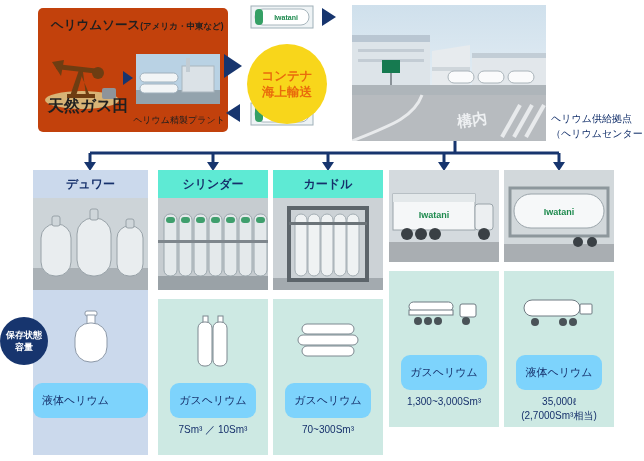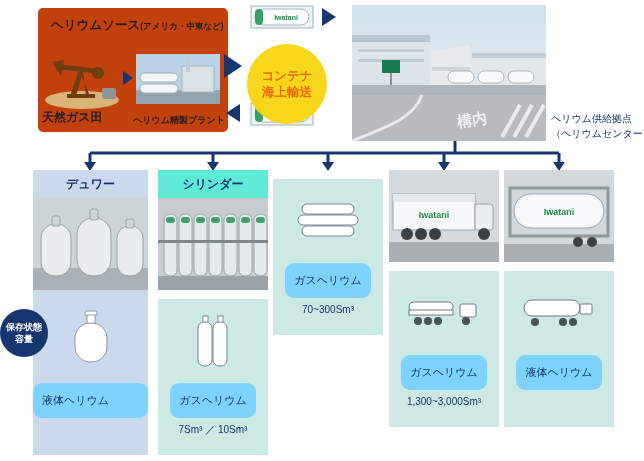--- a/index.html
+++ b/index.html
@@ -6,22 +6,22 @@
   body { background:#fff; font-family:"Liberation Sans","DejaVu Sans",sans-serif; }
   .stage { position:relative; width:644px; height:461px; background:#ffffff; overflow:hidden; }
   .abs { position:absolute; }
 
   
   .source-box { left:30px; top:8px; width:190px; height:124px; background:#c2410c; border-radius:5px;margin-left:8px; }
   .src-title { position:absolute; left:13px; top:9px; font-size:12.5px; font-weight:bold; color:#1f1f1f; white-space:nowrap; }
   .src-sub { font-size:8.5px; font-weight:bold; color:#1f1f1f; }
   .pumpjack { position:absolute; left:4px; top:34px; width:80px; height:68px; }
   .plant-photo { position:absolute; left:98px; top:46px; width:84px; height:50px; }
-  .lbl-gasfield { position:absolute; left:4px; top:101px; width:92px; text-align:left; font-size:12px; font-weight:bold; color:#1f1f1f; }
-  .lbl-plant { position:absolute; left:94px; top:106px; width:94px; text-align:center; font-size:9px; font-weight:bold; color:#1f1f1f; white-space:nowrap; }
+  .lbl-gasfield { position:absolute; left:4px; top:88px; width:92px; text-align:center; font-size:16px; font-weight:bold; color:#1f1f1f; }
+  .lbl-plant { position:absolute; left:94px; top:106px; width:94px; text-align:center; font-size:9px; font-weight:normal; color:#1f1f1f; white-space:nowrap; }
 
   
   .tri { width:0; height:0; border-style:solid; position:absolute; }
   .arrow-inner { left:85px; top:63px; border-width:7px 0 7px 10px; border-color:transparent transparent transparent #17356e; }
   .arrow-box-circle { left:224px; top:54px; border-width:12px 0 12px 18px; border-color:transparent transparent transparent #17356e; }
   .arrow-to-photo { left:322px; top:8px; border-width:9px 0 9px 14px; border-color:transparent transparent transparent #17356e; }
   .arrow-to-box { left:226px; top:104px; border-width:9px 14px 9px 0; border-color:transparent #17356e transparent transparent; }
 
   
   .transport-circle { left:247px; top:44px; width:80px; height:80px; border-radius:50%; background:#f8d61b;
@@ -44,21 +44,21 @@
   .col-photo { width:100%; height:92px; }
   .col-photo svg { display:block; }
   .col-block-a { background:#5eead4; }
   .col-block-b { background:#cde9e3; margin-top:9px; height:156px; display:flex; flex-direction:column; align-items:center; }
   .col-icon { height:84px; display:flex; align-items:center; justify-content:center; }
   .col-solid { left:33px; width:115px; background:#cbd9ec; display:flex; flex-direction:column; }
   .col-solid .col-icon { height:93px; }
   .pill { background:#7dd3fc; border-radius:9px; padding:10px 9px; font-size:11px; font-weight:normal; color:#16306b; white-space:nowrap; }
   .cap { margin-top:5px; font-size:10px; color:#16306b; text-align:center; line-height:1.35; }
 
-  .badge { left:0; top:309px; width:48px; height:48px; border-radius:50%; background:#17356e; color:#fff;
+  .badge { left:0; top:317px; width:48px; height:48px; border-radius:50%; background:#17356e; color:#fff;
       display:flex; flex-direction:column; align-items:center; justify-content:center;
       font-size:9px; font-weight:bold; line-height:1.35; text-align:center; z-index:5; }
 </style>
 </head>
 <body>
 
 <div class="stage">
 
   <div class="abs source-box">
     <div class="src-title">
@@ -248,20 +248,38 @@
       </div>
       <div class="pill">ガスヘリウム</div>
       <div class="cap">
         <div>7Sm³ ／ 10Sm³</div>
         <div></div>
       </div>
     </div>
   </div>
 
   <div class="col" style="left:273px">
+    <div class="col-block-a">
+      <div class="col-title">カードル</div>
+      <div class="col-photo">
+        <svg viewBox="0 0 110 92" width="110" height="92">
+          <rect width="110" height="92" fill="#ccd2d6"></rect>
+          <rect y="80" width="110" height="12" fill="#a3aaaf"></rect>
+          <rect x="16" y="10" width="78" height="72" fill="none" stroke="#5c646a" stroke-width="4"></rect>
+          <g fill="#eff2f3" stroke="#a3adb3">
+            <rect x="22" y="16" width="12" height="62" rx="6"></rect>
+              <rect x="35" y="16" width="12" height="62" rx="6"></rect>
+            <rect x="48" y="16" width="12" height="62" rx="6"></rect>
+              <rect x="61" y="16" width="12" height="62" rx="6"></rect>
+            <rect x="74" y="16" width="12" height="62" rx="6"></rect>
+          </g>
+          <rect x="16" y="24" width="78" height="3" fill="#6b7378"></rect>
+        </svg>
+      </div>
+    </div>
     <div class="col-block-b">
       <div class="col-icon">
         <svg viewBox="0 0 64 40" width="64" height="40">
           <g fill="#fff" stroke="#7d8890">
             <rect x="6" y="3" width="52" height="10" rx="5"></rect>
             <rect x="2" y="14" width="60" height="10" rx="5"></rect>
             <rect x="6" y="25" width="52" height="10" rx="5"></rect>
           </g>
         </svg>
       </div>
@@ -338,20 +356,24 @@
           <rect x="1" y="2" width="56" height="16" rx="8" fill="#fff" stroke="#6f7a82"></rect>
           <rect x="57" y="6" width="12" height="10" rx="1" fill="#fff" stroke="#6f7a82"></rect>
           <g fill="#4a5358">
               <circle cx="12" cy="24" r="4"></circle>
               <circle cx="40" cy="24" r="4"></circle>
               <circle cx="50" cy="24" r="4"></circle>
             </g>
         </svg>
       </div>
       <div class="pill">液体ヘリウム</div>
+      <div class="cap">
+        <div>35,000ℓ</div>
+        <div>(2,7000Sm³相当)</div>
+      </div>
     </div>
   </div>
 
   <div class="abs badge">
     <div>保存状態</div>
     <div>容量</div>
   </div>
 
 </div>
 

